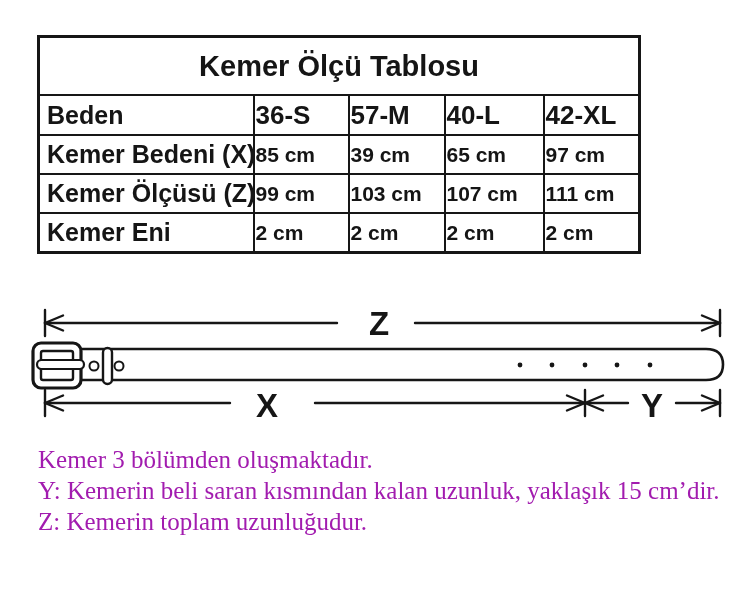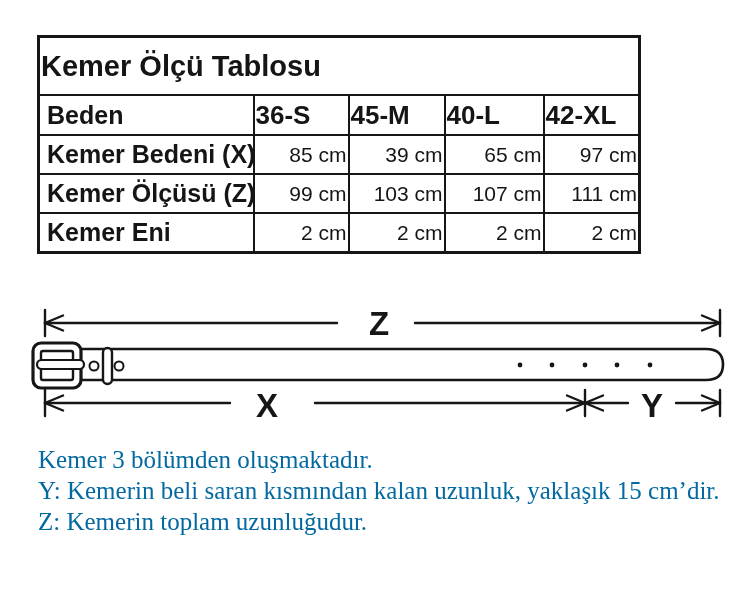--- a/index.html
+++ b/index.html
@@ -21,41 +21,41 @@
     border:3px solid #161616;
   }
   #size-table td{
     border:2px solid #161616;
     color:#151515;
     overflow:hidden;
     white-space:nowrap;
   }
   td.title-cell{
     height:54px;
-    text-align:left;
+    text-align:center;
     font-weight:bold;
     font-size:29px;
   }
   td.hdr{
     height:36px;
     text-align:left;
     font-weight:bold;
     font-size:26px;
   }
   td.lbl{
     text-align:left;
     font-weight:bold;
     font-size:25px;
     padding-left:7px;
     margin-left:42px;
   }
   td.val{
     height:35px;
-    text-align:right;
-    font-weight:normal;
+    text-align:left;
+    font-weight:bold;
     font-size:21px;
     color:#222;
     margin-top:33px;
   }
   
   #belt-diagram{
     position:absolute;left:0;top:293px;
     width:756px;height:140px;
   }
   .dim-line{stroke:#161616;stroke-width:2.4;fill:none;stroke-linecap:round;}
@@ -67,21 +67,21 @@
     fill:#161616;
     text-anchor:middle;
   }
   
   #notes{
     position:absolute;left:38px;top:444px;
     width:710px;
     font-family:"Liberation Serif",serif;
     font-size:25px;
     line-height:31px;
-    color:#0369a1;
+    color:#a21caf;
   }
   .note-line{white-space:nowrap;}
 </style>
 </head>
 <body>
 
 <div id="page">
 
   <table id="size-table">
     <colgroup>
@@ -91,21 +91,21 @@
         <col style="width:99px">
         <col style="width:96px">
     </colgroup>
     <tbody>
       <tr>
         <td class="title-cell" colspan="5">Kemer Ölçü Tablosu</td>
       </tr>
       <tr>
         <td class="lbl hdr">Beden</td>
         <td class="hdr">36-S</td>
-        <td class="hdr">45-M</td>
+        <td class="hdr">57-M</td>
         <td class="hdr">40-L</td>
         <td class="hdr">42-XL</td>
       </tr>
       <tr>
         <td class="lbl">Kemer Bedeni (X)</td>
         <td class="val">85 cm</td>
         <td class="val">39 cm</td>
         <td class="val">65 cm</td>
         <td class="val">97 cm</td>
       </tr>

